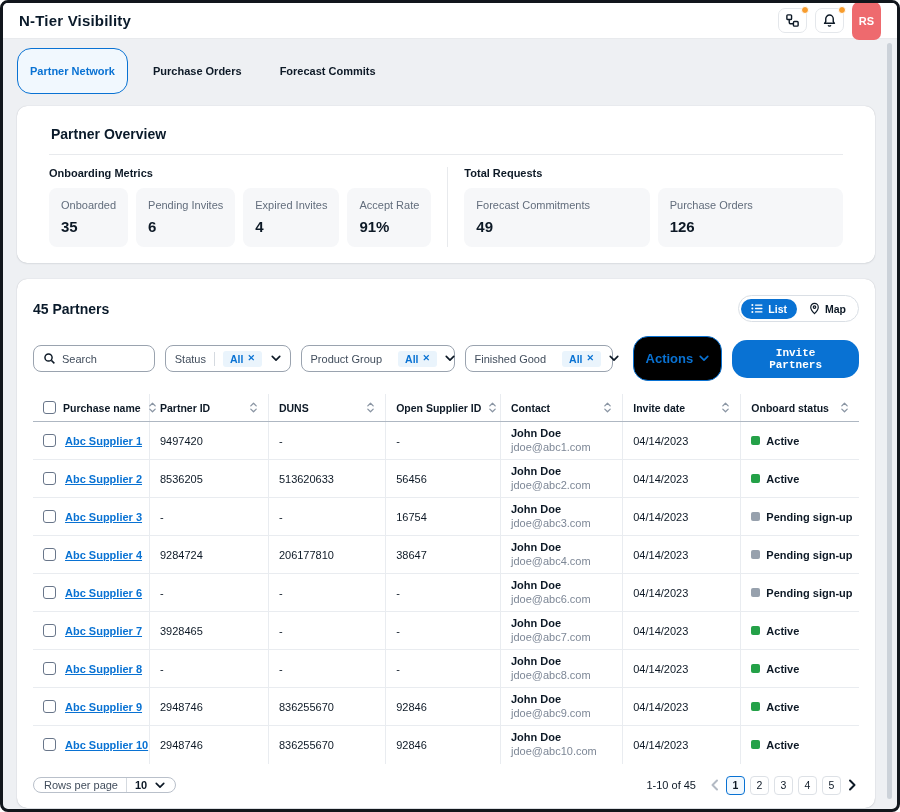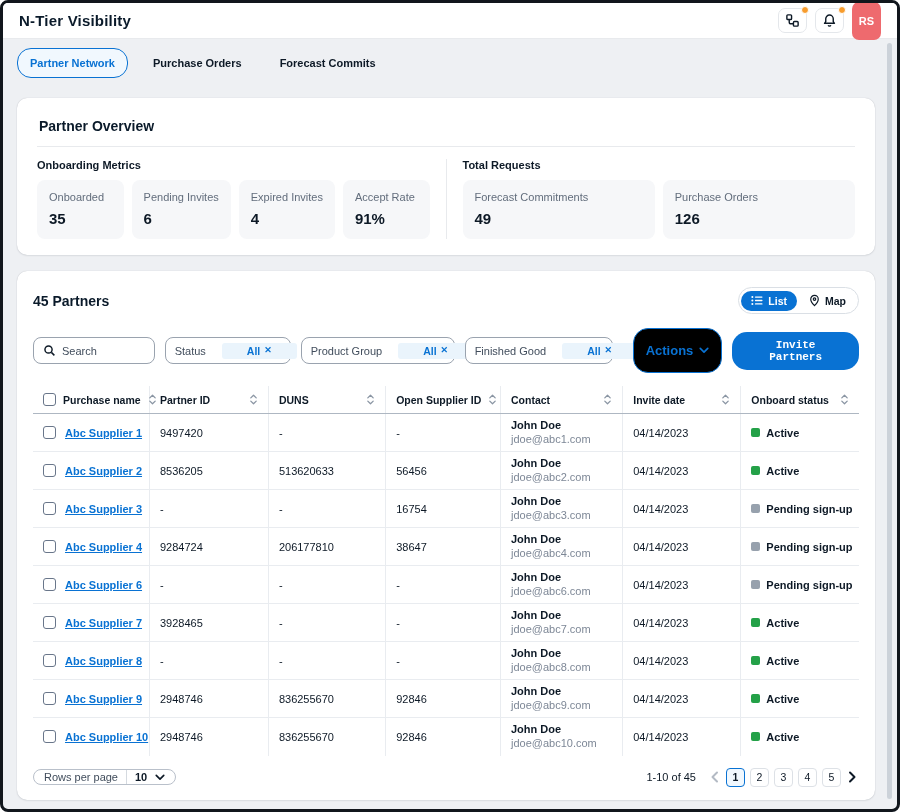--- a/index.html
+++ b/index.html
@@ -9,28 +9,28 @@
   
   .topbar { height:36px; background:#fff; border-bottom:1px solid #e8eaed; display:flex; align-items:center; justify-content:space-between; padding:0 16px; }
   .topbar-title { font-size:15px; font-weight:700; color:#0a1a2a; letter-spacing:.2px; }
   .topbar-right { display:flex; align-items:center; gap:8px; }
   .icon-btn { position:relative; width:29px; height:25px; border:1px solid #e4e7eb; border-radius:7px; background:#fff; display:flex; align-items:center; justify-content:center; cursor:pointer; }
   .dot-badge { position:absolute; top:-3px; right:-3px; width:8px; height:8px; border-radius:50%; background:#f79c2d; border:1.5px solid #fff; }
   .avatar { width:29px; height:38px; border-radius:7px; background:#ee6a6e; color:#fff; font-size:11px; font-weight:700; display:flex; align-items:center; justify-content:center; cursor:pointer; }
 
   
   .tabbar { display:flex; align-items:center; gap:12px; padding:9px 16px 8px 14px; }
-  .tab { font-size:11px; font-weight:700; color:#0d1926; padding:8px 12px; border:1.5px solid transparent; border-radius:14px; cursor:pointer; white-space:nowrap; }
+  .tab { font-size:11px; font-weight:700; color:#0d1926; padding:16px 12px; border:1.5px solid transparent; border-radius:14px; cursor:pointer; white-space:nowrap; }
   .tab.active { color:#0972d3; border-color:#0972d3; background:#f1f8fe; }
 
   
   .card { background:#fff; border-radius:10px; margin-left:14px; margin-right:22px; box-shadow:0 1px 2px rgba(15,23,42,.07), 0 0 1px rgba(15,23,42,.25); }
 
   
-  .overview-card { margin-top:12px; padding:18px 20px 16px; }
+  .overview-card { margin-top:4px; padding:18px 32px 16px; }
   .overview-title { font-size:14px; font-weight:700; color:#0a1a2a; padding:2px 2px 12px; border-bottom:1px solid #e8eaed; }
   .groups { display:flex; margin-top:12px; }
   .group { flex:1; }
   .group:first-child { padding-right:16px; }
   .group + .group { border-left:1px solid #e8eaed; padding-left:16px; }
   .group-label { font-size:11px; font-weight:700; color:#0d1926; margin-bottom:9px; }
   .tiles { display:flex; gap:8px; }
   .tile { flex:1; background:#f6f7f9; border-radius:8px; padding:11px 12px 12px; }
   .tile-label { font-size:11px; color:#626d7c; margin-bottom:7px; white-space:nowrap; }
   .tile-value { font-size:15px; font-weight:700; color:#0d1926; }
@@ -44,21 +44,21 @@
   .toggle-opt.active { background:#0972d3; color:#fff; }
 
   
   .filterbar { display:flex; align-items:center; gap:10px; margin-top:14px; }
   .search-box { width:122px; height:27px; border:1px solid #9aa3af; border-radius:8px; background:#fff; display:flex; align-items:center; gap:6px; padding:0 9px; }
   .search-box input { border:none; outline:none; width:100%; font-size:11px; font-family:"Liberation Sans",sans-serif; color:#0d1926; background:transparent; }
   .search-box input::placeholder { color:#414d5c; }
   .dropdown { height:27px; border:1px solid #9aa3af; border-radius:8px; background:#fff; display:flex; align-items:center; gap:8px; padding:0 9px; cursor:pointer; }
   .dd-label { font-size:11px; color:#414d5c; white-space:nowrap; }
   .dd-sep { width:1px; height:14px; background:#d5dae0; }
-  .chip { display:flex; align-items:center; gap:4px; background:#eaf4fc; color:#0972d3; font-size:10.5px; font-weight:700; padding:2px 25px; border-radius:3px; }
+  .chip { display:flex; align-items:center; gap:4px; background:#eaf4fc; color:#0972d3; font-size:10.5px; font-weight:700; padding:2px 7px; border-radius:3px; }
   .chip .x { font-size:9px; line-height:1; cursor:pointer; }
   .dd-caret { margin-left:auto; display:flex; }
   .spacer { flex:1; }
   .btn-outline { display:flex; align-items:center; gap:6px; border:1.5px solid #0972d3; color:#0972d3; background:#000000; font-size:13px; font-weight:700; border-radius:15px; padding:14px 12px; cursor:pointer; font-family:inherit; }
   .btn-primary { border:none; background:#0972d3; color:#fff; font-size:11px; font-weight:700; border-radius:15px; padding:7px 14px; cursor:pointer; font-family:Liberation Mono, monospace; }
 
   
   table { width:100%; border-collapse:collapse; table-layout:fixed; margin-top:13px; }
   col.c1{width:14.1%} col.c2{width:14.4%} col.c3{width:14.2%} col.c4{width:13.9%} col.c5{width:14.8%} col.c6{width:14.3%} col.c7{width:14.3%}
   th { text-align:left; font-size:10.5px; font-weight:700; color:#0d1926; padding:7px 10px; border-bottom:1px solid #aeb7c2; white-space:nowrap; }

